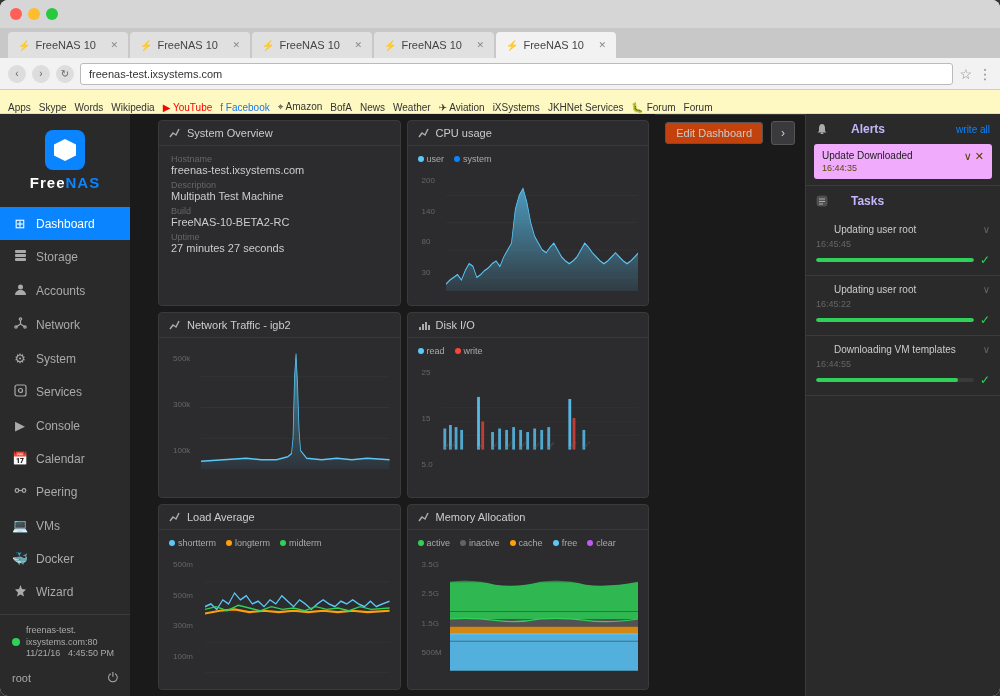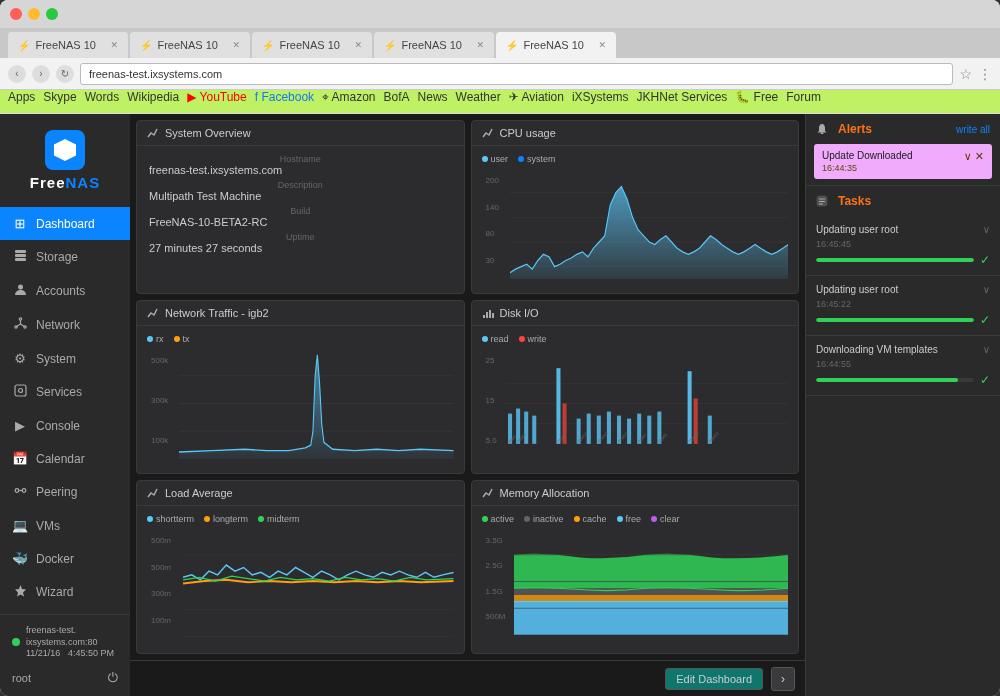--- a/index.html
+++ b/index.html
@@ -82,29 +82,29 @@
       width: 18px; height: 18px; border-radius: 50%;
       background: #ddd; border: none; cursor: pointer;
       font-size: 10px; color: #666; display: flex; align-items: center; justify-content: center;
     }
     .address-box {
       flex: 1; height: 22px; background: white; border: 1px solid #bbb;
       border-radius: 3px; padding: 0 8px; font-size: 11px; color: #333;
       display: flex; align-items: center;
     }
     .bookmarks-bar {
-      background: #bef264;
+      background: #fef9c3;
       height: 24px;
       display: flex;
-      align-items: flex-start;
+      align-items: flex-end;
       padding: 0 8px;
       gap: 8px;
       flex-shrink: 0;
       border-bottom: 1px solid #ddd;
-      font-size: 12px;
+      font-size: 10px;
       color: #333;
     }
     .bm-item { cursor: pointer; white-space: nowrap; }
 
     
     .app-content {
       flex: 1;
       display: flex;
       overflow: hidden;
     }
@@ -181,22 +181,23 @@
       padding-top: 6px;
     }
     .username { font-size: 11px; color: #aaa; }
     .power-btn { font-size: 13px; color: #aaa; cursor: pointer; }
 
     
     .main-area {
       flex: 1;
       background: #1a1a1a;
       display: flex;
-      flex-direction: column;
+      flex-direction: row;
       overflow: hidden;
+      padding-left: 22px;
     }
 
     
     .dashboard-grid {
       flex: 1;
       display: grid;
       grid-template-columns: 1fr 1fr;
       grid-template-rows: 1fr 1fr 1fr;
       gap: 6px;
       padding: 6px;
@@ -226,37 +227,37 @@
     }
     .widget-body {
       flex: 1;
       padding: 8px 10px;
       overflow: hidden;
       position: relative;
     }
 
     
     .sysinfo-row { margin-bottom: 4px; }
-    .sysinfo-label { font-size: 9px; color: #666; text-align: center; }
+    .sysinfo-label { font-size: 9px; color: #666; }
     .sysinfo-value { font-size: 11px; color: #ccc; }
 
     
     .dashboard-footer {
       height: 36px;
       background: #1a1a1a;
       display: flex;
       align-items: center;
       justify-content: flex-end;
       padding: 0 10px;
       gap: 8px;
       flex-shrink: 0;
       border-top: 1px solid #3a3a3a;
     }
     .edit-dashboard-btn {
-      background: #0f766e;
+      background: #c2410c;
       color: #ccc;
       border: 1px solid #555;
       border-radius: 3px;
       padding: 4px 10px;
       font-size: 11px;
       cursor: pointer;
     }
     .arrow-btn {
       background: #3a3a3c;
       color: #ccc;
@@ -282,23 +283,23 @@
       border-bottom: 1px solid #3a3a3a;
     }
     .panel-header {
       display: flex;
       align-items: center;
       justify-content: space-between;
       padding: 8px 10px;
     }
     .panel-title {
       font-size: 12px;
-      color: #f97316;
+      color: #c4b5fd;
       font-weight: 600;
-      display: flex; align-items: center; gap: 10px;
+      display: flex; align-items: center; gap: 23px;
     }
     .clear-all { font-size: 10px; color: #0a84ff; cursor: pointer; }
 
     .alert-item {
       background: #f0abfc;
       margin: 0 8px 6px;
       border-radius: 3px;
       padding: 6px 8px;
       display: flex;
       align-items: flex-start;
@@ -308,21 +309,21 @@
     .alert-time { font-size: 9px; color: #5a4a00; margin-top: 2px; }
     .alert-actions { display: flex; gap: 3px; }
     .alert-btn { font-size: 11px; color: #5a3a00; cursor: pointer; }
 
     .tasks-section { flex: 1; overflow-y: auto; }
     .task-item {
       padding: 8px 10px;
       border-bottom: 1px solid #3a3a3a;
     }
     .task-header {
-      display: flex; justify-content: space-between; margin-bottom: 4px;
+      display: flex; justify-content: space-between; margin-bottom: 4px; margin-left: 18px;
     }
     .task-name { font-size: 10px; color: #ccc; }
     .task-chevron { font-size: 10px; color: #666; cursor: pointer; }
     .task-progress {
       display: flex; align-items: center; gap: 6px;
     }
     .progress-bar {
       flex: 1; height: 4px; background: #3a3a3a; border-radius: 2px; overflow: hidden;
     }
     .progress-fill {
@@ -407,21 +408,21 @@
     <span class="bm-item">Wikipedia</span>
     <span class="bm-item" style="color:#ff0000;">▶ YouTube</span>
     <span class="bm-item" style="color:#1877f2;">f Facebook</span>
     <span class="bm-item">⌖ Amazon</span>
     <span class="bm-item">BofA</span>
     <span class="bm-item">News</span>
     <span class="bm-item">Weather</span>
     <span class="bm-item">✈ Aviation</span>
     <span class="bm-item">iXSystems</span>
     <span class="bm-item">JKHNet Services</span>
-    <span class="bm-item">🐛 Free</span>
+    <span class="bm-item">🐛 Forum</span>
     <span class="bm-item">Forum</span>
   </div>
 
   <div class="app-content">
 
     <div class="sidebar">
       <div class="sidebar-logo">
         <div class="logo-icon"></div>
         <div class="logo-text">
           <span style="color:white;">Free</span><span style="color:#0a84ff;">NAS</span>
@@ -607,30 +608,20 @@
         </div>
 
         <div class="widget">
           <div class="widget-header">
             <svg width="12" height="12" viewBox="0 0 12 12" fill="#aaa">
                 <polyline points="1,10 4,6 7,8 10,2" fill="none" stroke="#aaa" stroke-width="1.5"></polyline>
               </svg>
             <span class="widget-title">Network Traffic - igb2</span>
           </div>
           <div class="widget-body">
-            <div class="legend">
-              <div class="legend-item">
-                <div class="legend-dot" style="background:#5ac8fa;"></div>
-                <span>rx</span>
-              </div>
-              <div class="legend-item">
-                <div class="legend-dot" style="background:#ff9f0a;"></div>
-                <span>tx</span>
-              </div>
-            </div>
             <div style="position:relative; height: calc(100% - 20px);">
               <div class="y-labels">
                 <span>500k</span>
                   <span>300k</span>
                   <span>100k</span>
               </div>
               <svg viewBox="0 0 250 80" preserveAspectRatio="none" style="width:100%;height:100%;padding-left:32px;">
                 <defs>
                   <linearGradient id="netGrad" x1="0" y1="0" x2="0" y2="1">
                     <stop offset="0%" stop-color="#5ac8fa" stop-opacity="0.6"></stop>

